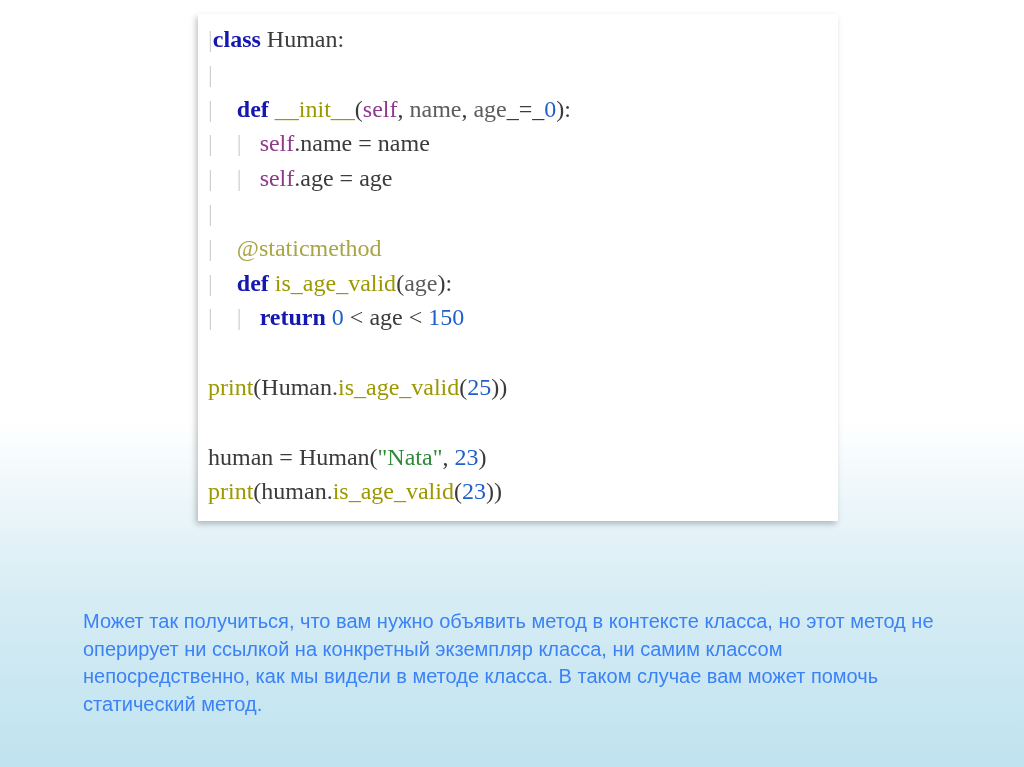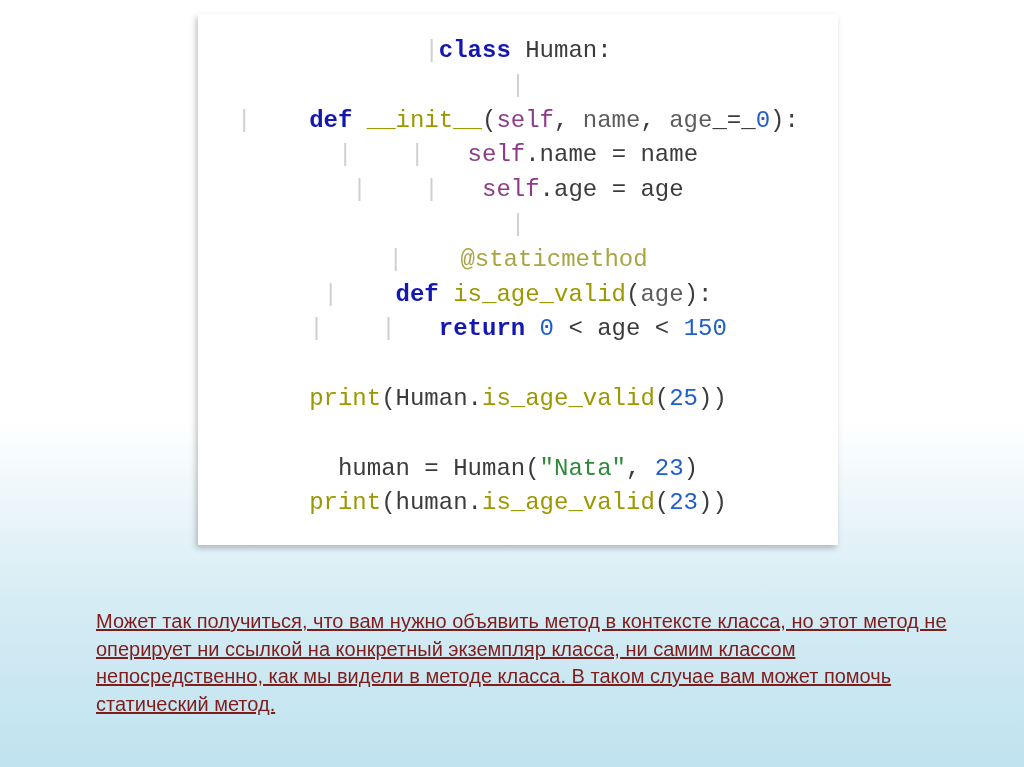--- a/index.html
+++ b/index.html
@@ -25,50 +25,48 @@
     position: absolute;
     top: 14px;
     left: 198px;
     width: 640px;
     background: #ffffff;
     box-shadow: -2px 3px 6px rgba(0,0,0,0.25);
     padding: 8px 10px 12px 10px;
     box-sizing: border-box;
   }
   pre.code {
-    margin: 12px;
-    font-family: Liberation Mono, monospace;
+    margin: 0;
+    font-family: Liberation Serif, serif;
     font-size: 24px;
     line-height: 1.45;
     white-space: pre;
     color: #3b3b3b;
-    text-align: center;
   }
   .kw { color: #1417b0; font-weight: 600; }      
   .dec { color: #a9a544; }                       
   .self { color: #8e3a8a; }                      
   .fn { color: #9b9800; }                        
   .num { color: #1f5fc9; }                       
   .str { color: #2e8a3a; }                       
   .op { color: #3b3b3b; }                        
   .param { color: #5c5c5c; }                     
 
   .guide {
     color: #d0d0d0;
   }
 
   .caption {
     position: absolute;
-    left: 96px;
+    left: 83px;
     top: 608px;
     width: 868px;
     font-size: 20px;
     line-height: 1.38;
-    color: #7f1d1d;
-    text-decoration: underline;
+    color: #3b82f6;
   }
 </style>
 </head>
 <body>
 
 <div class="slide">
 
   <div class="code-block">
 <pre class="code"><span class="guide">|</span><span class="kw">class</span> <span class="op">Human</span><span class="op">:</span>
 <span class="guide">|</span>

